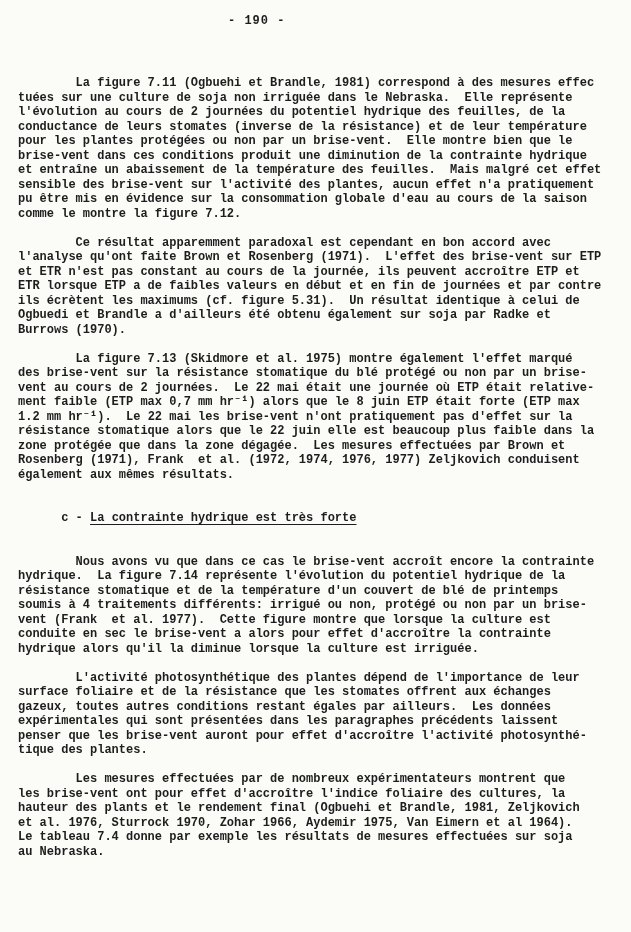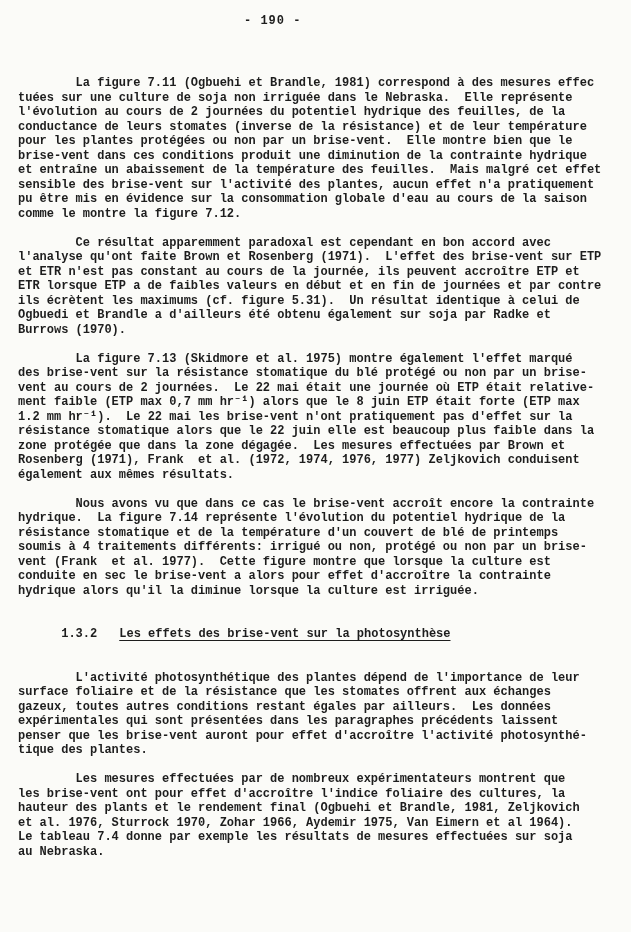--- a/index.html
+++ b/index.html
@@ -14,21 +14,21 @@
     background: #fbfbf8;
     overflow: hidden;
     font-family: "Liberation Mono", "DejaVu Sans Mono", monospace;
     font-weight: bold;
     color: #1d1d1d;
     -webkit-font-smoothing: antialiased;
   }
   .page-number {
     position: absolute;
     top: 14px;
-    left: 244px;
+    left: 228px;
     font-size: 12px;
     line-height: 15px;
     letter-spacing: 1px;
     white-space: pre;
   }
   .body-text {
     position: absolute;
     top: 76px;
     left: 18px;
     width: 600px;
@@ -86,32 +86,32 @@
     <div class="para">        La figure 7.13 (Skidmore et al. 1975) montre également l'effet marqué
 des brise-vent sur la résistance stomatique du blé protégé ou non par un brise-
 vent au cours de 2 journées.  Le 22 mai était une journée où ETP était relative-
 ment faible (ETP max 0,7 mm hr⁻¹) alors que le 8 juin ETP était forte (ETP max
 1.2 mm hr⁻¹).  Le 22 mai les brise-vent n'ont pratiquement pas d'effet sur la
 résistance stomatique alors que le 22 juin elle est beaucoup plus faible dans la
 zone protégée que dans la zone dégagée.  Les mesures effectuées par Brown et
 Rosenberg (1971), Frank  et al. (1972, 1974, 1976, 1977) Zeljkovich conduisent
 également aux mêmes résultats.</div>
 
+    <div class="heading heading-c">
+      <span>c - </span><span class="u">La contrainte hydrique est très forte</span>
+    </div>
 
     <div class="para">        Nous avons vu que dans ce cas le brise-vent accroît encore la contrainte
 hydrique.  La figure 7.14 représente l'évolution du potentiel hydrique de la
 résistance stomatique et de la température d'un couvert de blé de printemps
 soumis à 4 traitements différents: irrigué ou non, protégé ou non par un brise-
 vent (Frank  et al. 1977).  Cette figure montre que lorsque la culture est
 conduite en sec le brise-vent a alors pour effet d'accroître la contrainte
 hydrique alors qu'il la diminue lorsque la culture est irriguée.</div>
 
-    <div class="heading heading-num">
-      <span>1.3.2</span><span class="u title">Les effets des brise-vent sur la photosynthèse</span>
-    </div>
 
     <div class="para">        L'activité photosynthétique des plantes dépend de l'importance de leur
 surface foliaire et de la résistance que les stomates offrent aux échanges
 gazeux, toutes autres conditions restant égales par ailleurs.  Les données
 expérimentales qui sont présentées dans les paragraphes précédents laissent
 penser que les brise-vent auront pour effet d'accroître l'activité photosynthé-
 tique des plantes.</div>
 
     <div class="para">        Les mesures effectuées par de nombreux expérimentateurs montrent que
 les brise-vent ont pour effet d'accroître l'indice foliaire des cultures, la

